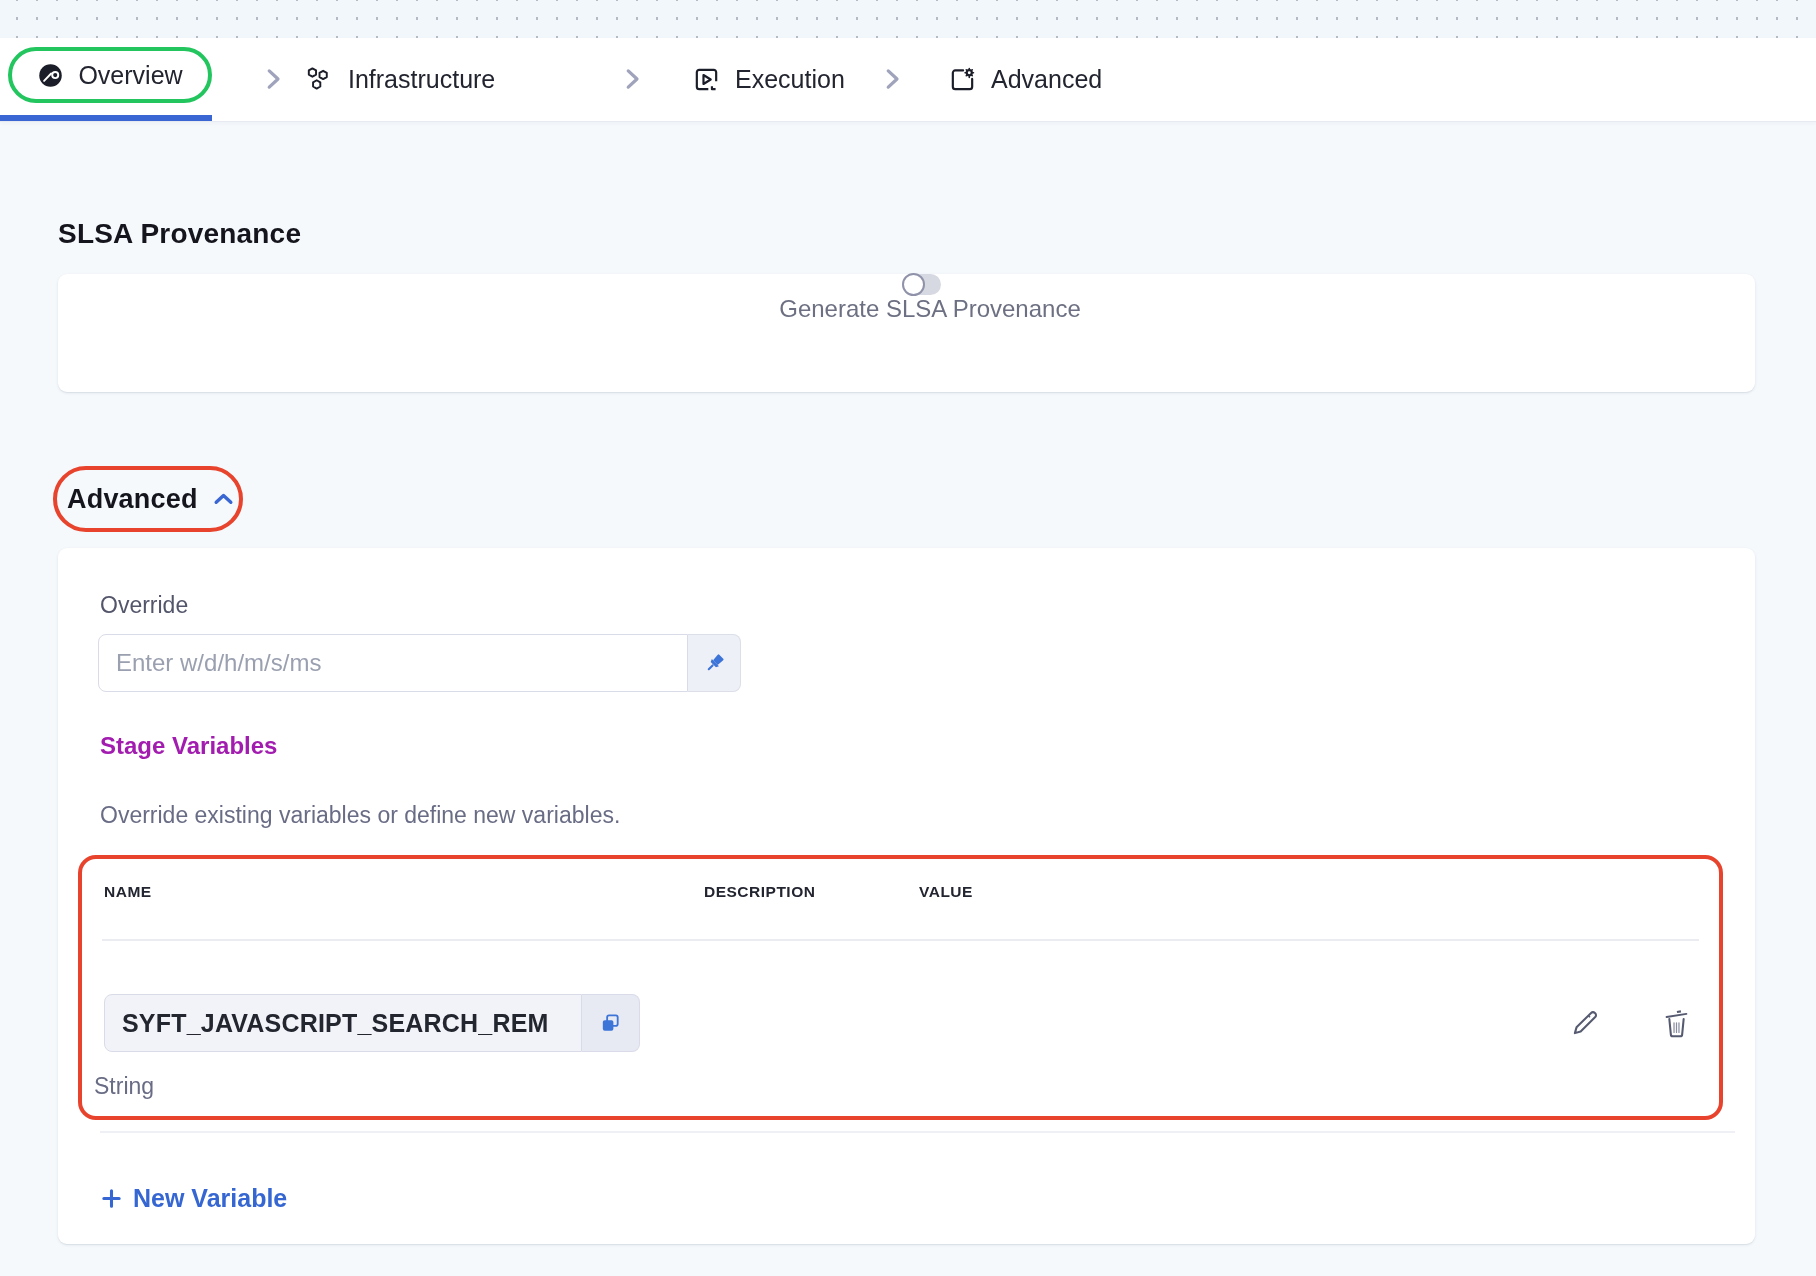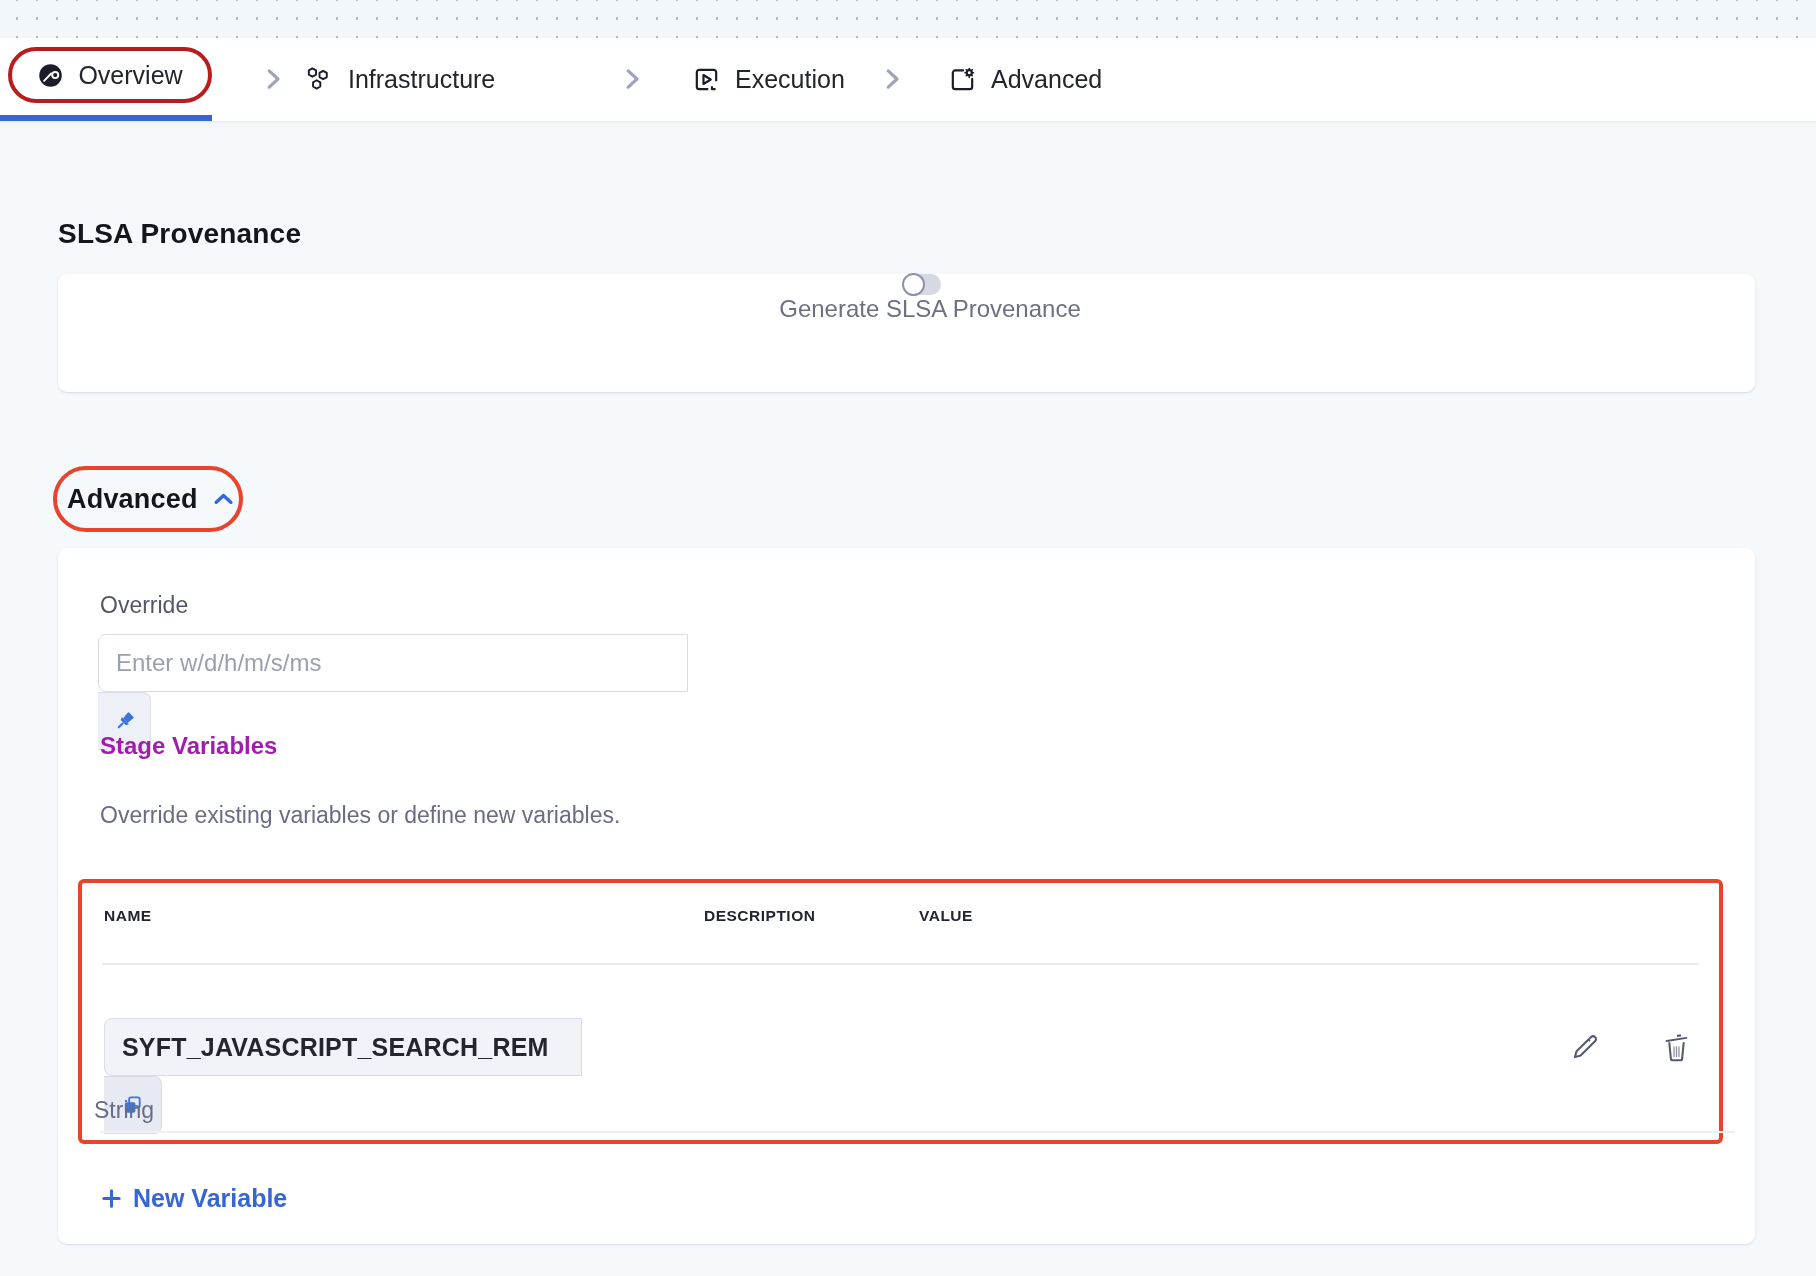--- a/index.html
+++ b/index.html
@@ -28,21 +28,21 @@
     background: #ffffff;
     box-shadow: 0 1px 0 #e7ebf1, 0 2px 4px rgba(60,80,110,0.05);
   }
   .tab {
     position: absolute; display: flex; align-items: center; gap: 14px;
     height: 36px; top: 23px; cursor: pointer;
   }
   .tab .tab-label { font-size: 25px; color: #22242f; white-space: nowrap; }
   .tab-oval {
     position: absolute; left: 8px; top: 9px; width: 204px; height: 56px;
-    border: 4px solid #b91c1c; border-radius: 30px;
+    border: 4px solid #22c55e; border-radius: 30px;
     display: flex; align-items: center; justify-content: center; gap: 13px;
   }
   .active-underline {
     position: absolute; left: 0; top: 77px; width: 212px; height: 6px;
     background: #3a66d3;
   }
   .sep { position: absolute; top: 26px; width: 30px; height: 30px; }
 
   
   .h1 { font-size: 28px; font-weight: bold; color: #15161d; letter-spacing: 0.2px; }
@@ -69,42 +69,42 @@
   
   .adv-oval {
     left: 53px; top: 466px; width: 190px; height: 66px;
     border: 4px solid #e8432c; border-radius: 34px;
     display: flex; align-items: center; padding-left: 10px; gap: 12px;
   }
 
   
   .field-label { font-size: 23px; color: #53556a; }
   .muted { font-size: 23px; color: #696c85; }
-  .input-row { display: flex; flex-direction: column; }
+  .input-row { display: flex; }
   .text-input {
     height: 58px; border: 1.5px solid #d9dbe8; background: #ffffff;
     border-radius: 8px 0 0 8px; font-size: 24px; color: #1f2128;
     padding: 0 17px; outline: none; font-family: inherit;
   }
   .text-input::placeholder { color: #9aa0b0; }
   .side-btn {
     height: 58px; width: 53px; background: #eef0f8;
     border: 1.5px solid #dcdee8; border-left: none; border-radius: 0 8px 8px 0;
     display: flex; align-items: center; justify-content: center; cursor: pointer;
   }
   .name-input {
     background: #f2f3f9; color: #24262f; font-size: 25px; letter-spacing: 0.2px;
     white-space: nowrap; overflow: hidden; font-weight: bold;
   }
   .copy-btn { width: 58px; background: #e7e9f3; border-color: #d9dbe8; }
 
   
   .table-annotation {
     left: 20px; top: 307px; width: 1645px; height: 265px;
-    border: 4px solid #e8432c; border-radius: 6px; margin-top: 24px;
+    border: 4px solid #e8432c; border-radius: 18px;
   }
   .col-header {
     position: absolute; top: 24px; font-size: 15.5px; font-weight: bold;
     color: #22242f; letter-spacing: 0.5px;
   }
   .hdr-divider { position: absolute; left: 20px; right: 20px; top: 80px; height: 1.5px; background: #ebebf2; }
   .icon-btn {
     position: absolute; top: 144px; width: 40px; height: 40px;
     display: flex; align-items: center; justify-content: center; cursor: pointer;
     background: transparent; border: none;

